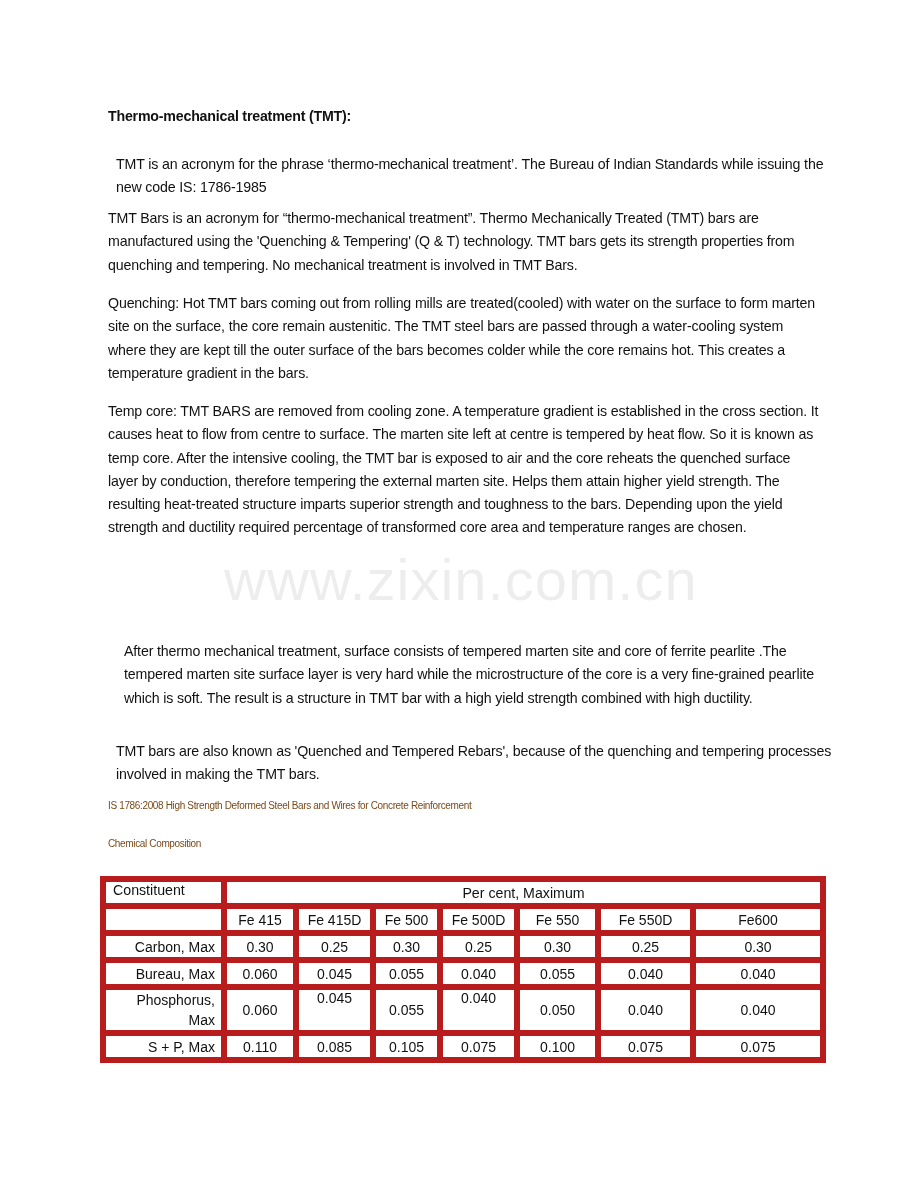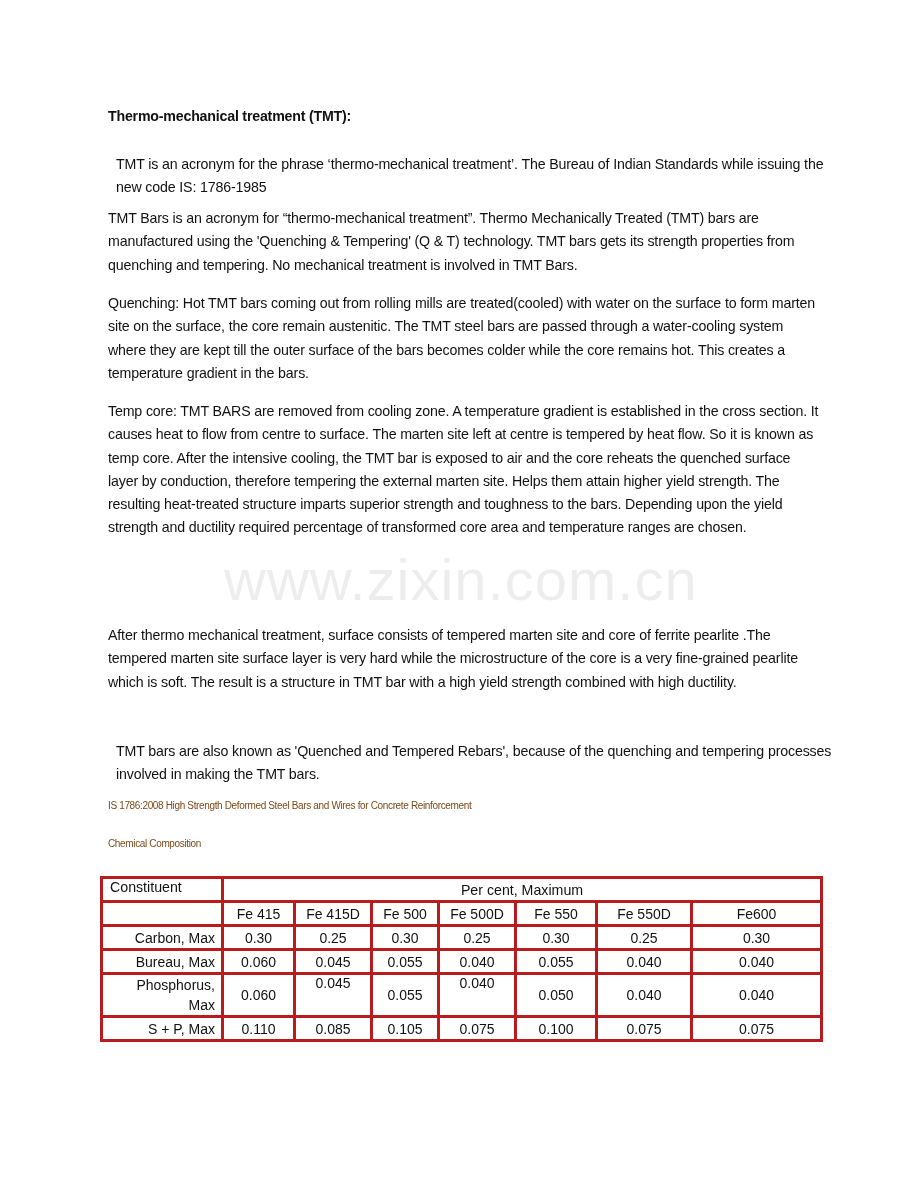--- a/index.html
+++ b/index.html
@@ -11,41 +11,41 @@
                line-height: 23.3px; color: #111; letter-spacing: -0.15px; }
   .title { position: absolute; left: 108px; top: 108px; font-size: 14.2px;
            font-weight: bold; color: #111; letter-spacing: -0.2px; }
   .heading { position: absolute; left: 108px; font-size: 10px; color: #7a4a1a;
              letter-spacing: -0.35px; }
   .watermark { position: absolute; left: 224px; top: 546px; font-size: 58px;
                color: rgba(0,0,0,0.07); letter-spacing: 1px; pointer-events: none;
                font-family: "Liberation Sans", sans-serif; white-space: nowrap; }
   table.comp { position: absolute; left: 100px; top: 876px; border-collapse: collapse;
                font-family: "Liberation Sans", sans-serif; font-size: 14px; color: #111; }
-  table.comp td { border: 3px solid #b91c1c; padding: 0 6px; height: 21px;
+  table.comp td { border: 6px solid #b91c1c; padding: 0 6px; height: 21px;
                   text-align: center; vertical-align: middle; }
   table.comp td.lbl { text-align: right; padding-left: 7px; }
   table.comp tr.hdr1 td { height: 21px; font-size: 14.2px; }
   table.comp tr.tall td { height: 36px; }
   table.comp td.hl { text-align: left; padding-left: 7px; vertical-align: top; }
 </style>
 </head>
 <body>
 
 <div class="page">
 
   <div class="watermark">www.zixin.com.cn</div>
 
   <div class="title">Thermo-mechanical treatment (TMT):</div>
 
   <p class="body-text" style="top:145px;margin:8px;">TMT is an acronym for the phrase ‘thermo-mechanical treatment’. The Bureau of Indian Standards while issuing the new code IS: 1786-1985</p>
   <p class="body-text" style="top:207px;margin:0;">TMT Bars is an acronym for “thermo-mechanical treatment”. Thermo Mechanically Treated (TMT) bars are manufactured using the 'Quenching &amp; Tempering' (Q &amp; T) technology. TMT bars gets its strength properties from quenching and tempering. No mechanical treatment is involved in TMT Bars.</p>
   <p class="body-text" style="top:292px;margin:0;">Quenching: Hot TMT bars coming out from rolling mills are treated(cooled) with water on the surface to form marten site on the surface, the core remain austenitic. The TMT steel bars are passed through a water-cooling system where they are kept till the outer surface of the bars becomes colder while the core remains hot. This creates a temperature gradient in the bars.</p>
   <p class="body-text" style="top:400px;margin:0;">Temp core: TMT BARS are removed from cooling zone. A temperature gradient is established in the cross section. It causes heat to flow from centre to surface. The marten site left at centre is tempered by heat flow. So it is known as temp core. After the intensive cooling, the TMT bar is exposed to air and the core reheats the quenched surface layer by conduction, therefore tempering the external marten site. Helps them attain higher yield strength. The resulting heat-treated structure imparts superior strength and toughness to the bars. Depending upon the yield strength and ductility required percentage of transformed core area and temperature ranges are chosen.</p>
-  <p class="body-text" style="top:624px;margin:0;">After thermo mechanical treatment, surface consists of tempered marten site and core of ferrite pearlite .The tempered marten site surface layer is very hard while the microstructure of the core is a very fine-grained pearlite which is soft. The result is a structure in TMT bar with a high yield strength combined with high ductility.</p>
+  <p class="body-text" style="top:624px;margin:16px;">After thermo mechanical treatment, surface consists of tempered marten site and core of ferrite pearlite .The tempered marten site surface layer is very hard while the microstructure of the core is a very fine-grained pearlite which is soft. The result is a structure in TMT bar with a high yield strength combined with high ductility.</p>
   <p class="body-text" style="top:732px;margin:8px;">TMT bars are also known as 'Quenched and Tempered Rebars', because of the quenching and tempering processes involved in making the TMT bars.</p>
 
   <div class="heading" style="top:800px;">IS 1786:2008  High Strength Deformed Steel Bars and Wires for Concrete Reinforcement</div>
   <div class="heading" style="top:838px;">Chemical Composition</div>
 
   <table class="comp">
     <colgroup>
       <col style="width:121px">
         <col style="width:72px">
         <col style="width:77px">

